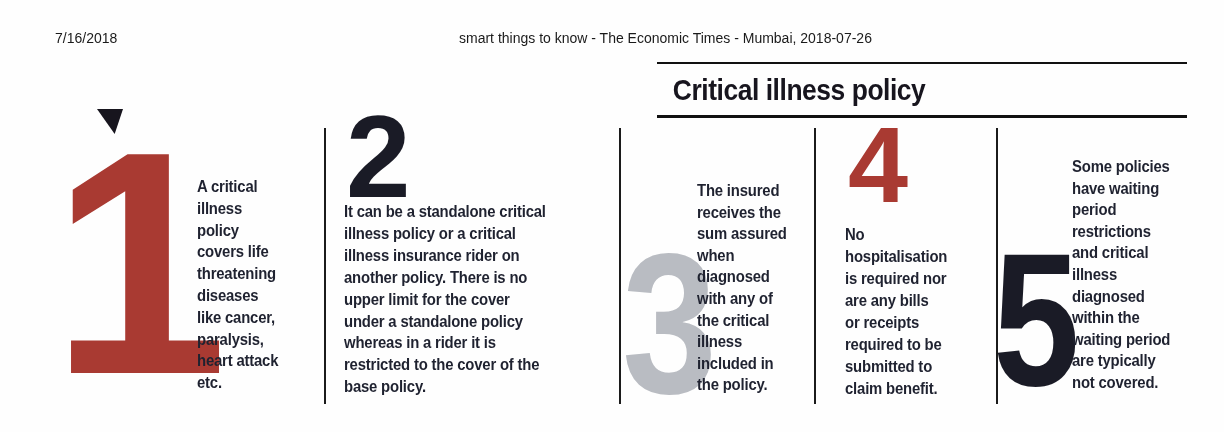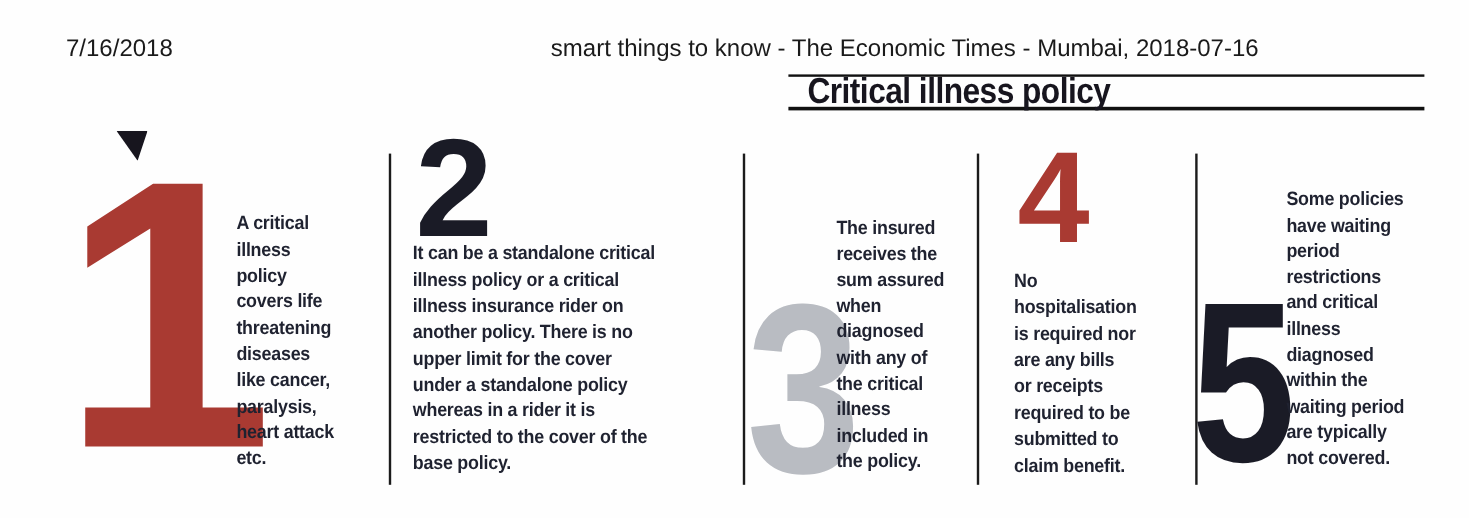--- a/index.html
+++ b/index.html
@@ -2,42 +2,42 @@
 <html style="--accent_red: #a93a32; --ink_dark: #1a1b26; --numeral_gray: #b9bcc2; --body_text: #1f2230;"><head>
 <meta charset="utf-8">
 <style>
   html,body { margin:0; padding:0; background:#ffffff; }
   .stage {
     position:relative; width:1224px; height:432px; background:#fefefe;
     overflow:hidden; font-family:"Liberation Sans", sans-serif;
   }
 
   
-  .meta { position:absolute; top:30px; font-size:20px; color:#1a1a1a; white-space:nowrap; }
+  .meta { position:absolute; top:30px; font-size:14px; color:#1a1a1a; white-space:nowrap; }
   .meta.date  { left:55px; }
   .meta.title { left:459px; }
 
   
   .banner {
     position:absolute; left:88px; top:62px; width:586px; height:48px;
     background:#17151e; display:flex; align-items:center;
     clip-path:polygon(0 0, 95.6% 0, 100% 46%, 97% 100%, 0 100%);
   }
   .banner-title {
     color:#ffffff; font-weight:700; font-size:37px; letter-spacing:1.5px;
     padding-left:24px; white-space:nowrap; transform:scaleX(0.97); transform-origin:0 50%;
   }
   .banner-tail {
     position:absolute; left:97px; top:109px; width:26px; height:25px;
     background:#17151e; clip-path:polygon(0 0, 100% 0, 68% 100%);
   }
 
   
   .subtitle-bar {
-    position:absolute; left:657px; top:62px; width:530px; height:30px;
+    position:absolute; left:657px; top:62px; width:530px; height:56px;
     box-sizing:border-box; border-top:2px solid #111111; border-bottom:3px solid #111111;
     display:flex; align-items:center;
   }
   .subtitle-text {
     font-size:30px; font-weight:700; color:#17151e; padding-left:18px;
     letter-spacing:-0.5px; white-space:nowrap; transform:scaleX(0.88); transform-origin:0 50%;
   }
 
   
   .divider { position:absolute; top:128px; height:276px; width:2px; background:#1b1b1b; }
@@ -68,21 +68,21 @@
   .t3 { left:697px;  top:180px; line-height:21.6px; }
   .t4 { left:845px;  top:224px; line-height:22px;   }
   .t5 { left:1072px; top:156px; line-height:21.6px; }
 </style>
 </head>
 <body>
 
 <div class="stage">
 
   <div class="meta date">7/16/2018</div>
-  <div class="meta title">smart things to know - The Economic Times - Mumbai, 2018-07-16</div>
+  <div class="meta title">smart things to know - The Economic Times - Mumbai, 2018-07-26</div>
 
   <div class="banner-tail"></div>
 
   <div class="subtitle-bar">
     <span class="subtitle-text">Critical illness policy</span>
   </div>
 
   <div class="divider dv1"></div>
   <div class="divider dv2"></div>
   <div class="divider dv3"></div>

